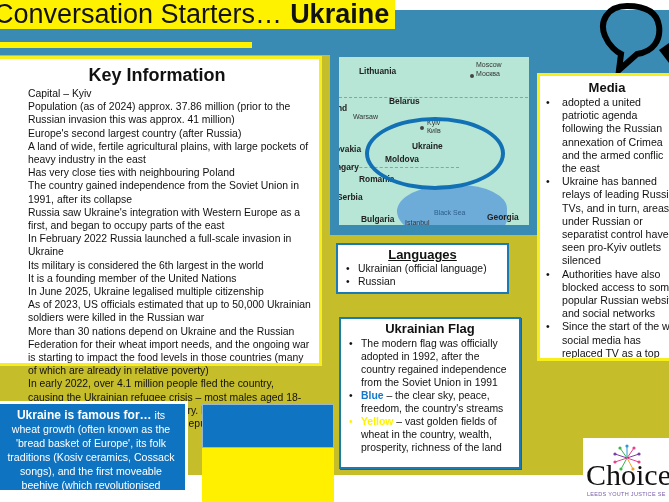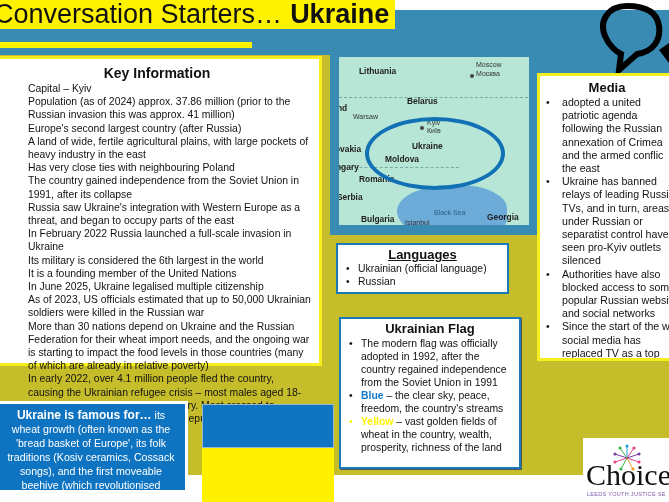--- a/index.html
+++ b/index.html
@@ -13,21 +13,21 @@
     .bg-white-bottom { position:absolute; left:0; top:477px; width:669px; height:25px; background:#ffffff; }
 
     
     .title-bar { position:absolute; left:0; top:0; width:395px; height:29px; background:#fff200; display:flex; align-items:center; padding-left:0; }
     .title-bar .t1 { font-size:27px; font-weight:400; color:#111; white-space:nowrap; margin-left:-6px; letter-spacing:0px; }
     .title-bar .t2 { font-size:27px; font-weight:700; color:#111; margin-left:8px; }
     .title-underline { position:absolute; left:0; top:42px; width:252px; height:6px; background:#fff200; }
 
     
     .key-box { position:absolute; left:-4px; top:56px; width:326px; height:310px; background:#ffffff; border:3px solid #f7ee1e; padding:6px 8px 4px 4px; }
-    .key-box h2 { text-align:center; font-size:14px; font-weight:700; margin-bottom:1px; }
+    .key-box h2 { text-align:center; font-size:18px; font-weight:700; margin-bottom:1px; }
     .key-box ul { list-style:none; }
     .key-box li { font-size:10.4px; line-height:13.2px;margin-left:25px; }
 
     
     .famous-box { position:absolute; left:-6px; top:401px; width:194px; height:92px; background:#0e73c0; border:3px solid #ffffff; color:#ffffff; padding:4px 6px; text-align:center; font-size:10.6px; line-height:14px; }
     .famous-box b { font-weight:700; font-size:12px; }
 
     
     .flag { position:absolute; left:202px; top:404px; width:132px; height:98px; }
     .flag .blue { height:44px; background:#0f74c2; border:1px solid #98b8d0; }
@@ -94,21 +94,21 @@
 
 <div class="key-box">
   <h2>Key Information</h2>
   <ul>
     <li>Capital – Kyiv</li>
     <li>Population (as of 2024) approx. 37.86 million (prior to the Russian invasion this was approx. 41 million)</li>
     <li>Europe's second largest country (after Russia)</li>
     <li>A land of wide, fertile agricultural plains, with large pockets of heavy industry in the east</li>
     <li>Has very close ties with neighbouring Poland</li>
     <li>The country gained independence from the Soviet Union in 1991, after its collapse</li>
-    <li>Russia saw Ukraine's integration with Western Europe as a threat, and began to occupy parts of the east</li>
+    <li>Russia saw Ukraine's integration with Western Europe as a first, and began to occupy parts of the east</li>
     <li>In February 2022 Russia launched a full-scale invasion in Ukraine</li>
     <li>Its military is considered the 6th largest in the world</li>
     <li>It is a founding member of the United Nations</li>
     <li>In June 2025, Ukraine legalised multiple citizenship</li>
     <li>As of 2023, US officials estimated that up to 50,000 Ukrainian soldiers were killed in the Russian war</li>
     <li>More than 30 nations depend on Ukraine and the Russian Federation for their wheat import needs, and the ongoing war is starting to impact the food levels in those countries (many of which are already in relative poverty)</li>
     <li>In early 2022, over 4.1 million people fled the country, causing the Ukrainian refugee crisis – most males aged 18-60 were denied exit from the country. Most crossed to Poland, Slovakia, and the Czech Republic, and other nearby European countries</li>
   </ul>
 </div>
 
@@ -123,21 +123,21 @@
 
 <div class="map">
   <div class="border-line" style="left:0;top:40px;width:194px;"></div>
   <div class="border-line" style="left:0;top:110px;width:120px;"></div>
   <div class="sea"></div>
   <span class="sea-lbl">Black Sea</span>
   <span class="lbl" style="left:20px;top:9px;">Lithuania</span>
   <span class="dot" style="left:131px;top:17px;"></span>
   <span class="lbl small" style="left:137px;top:4px;">Moscow</span>
   <span class="lbl small" style="left:137px;top:13px;">Москва</span>
-  <span class="lbl" style="left:68px;top:39px;">Belarus</span>
+  <span class="lbl" style="left:50px;top:39px;">Belarus</span>
   <span class="lbl" style="left:-2px;top:46px;">nd</span>
   <span class="lbl small" style="left:14px;top:56px;">Warsaw</span>
   <span class="dot" style="left:81px;top:69px;"></span>
   <span class="lbl small" style="left:88px;top:62px;">Kyiv</span>
   <span class="lbl small" style="left:88px;top:70px;">Київ</span>
   <span class="lbl" style="left:73px;top:84px;">Ukraine</span>
   <span class="lbl" style="left:-4px;top:87px;">ovakia</span>
   <span class="lbl" style="left:-3px;top:105px;">ngary</span>
   <span class="lbl" style="left:46px;top:97px;">Moldova</span>
   <span class="lbl" style="left:20px;top:117px;">Romania</span>

